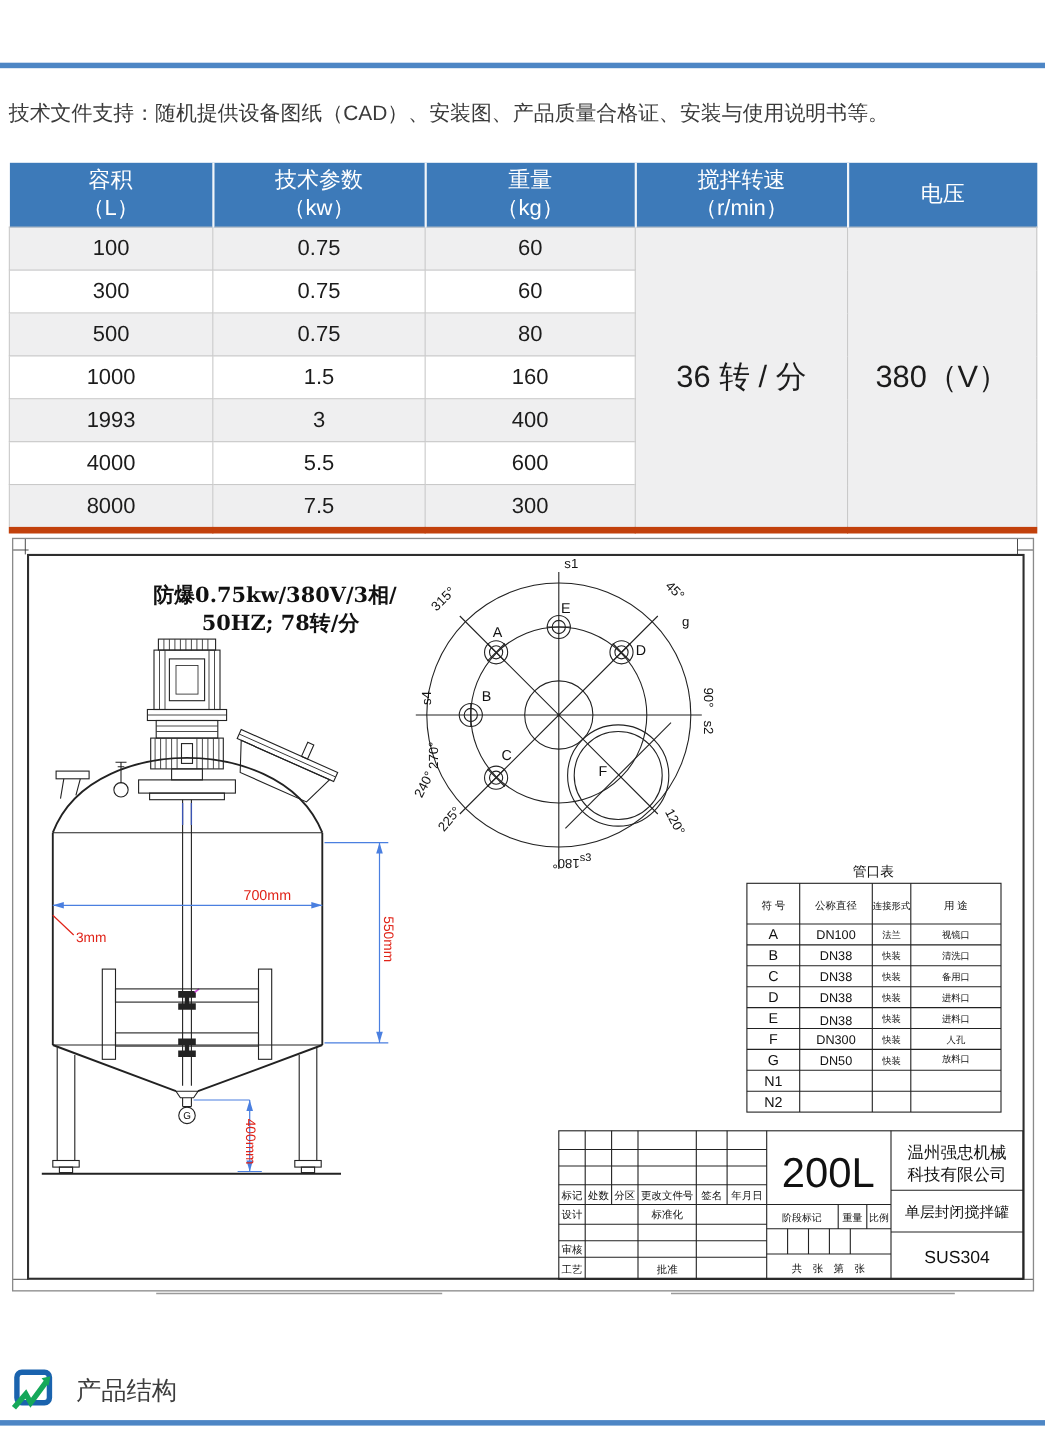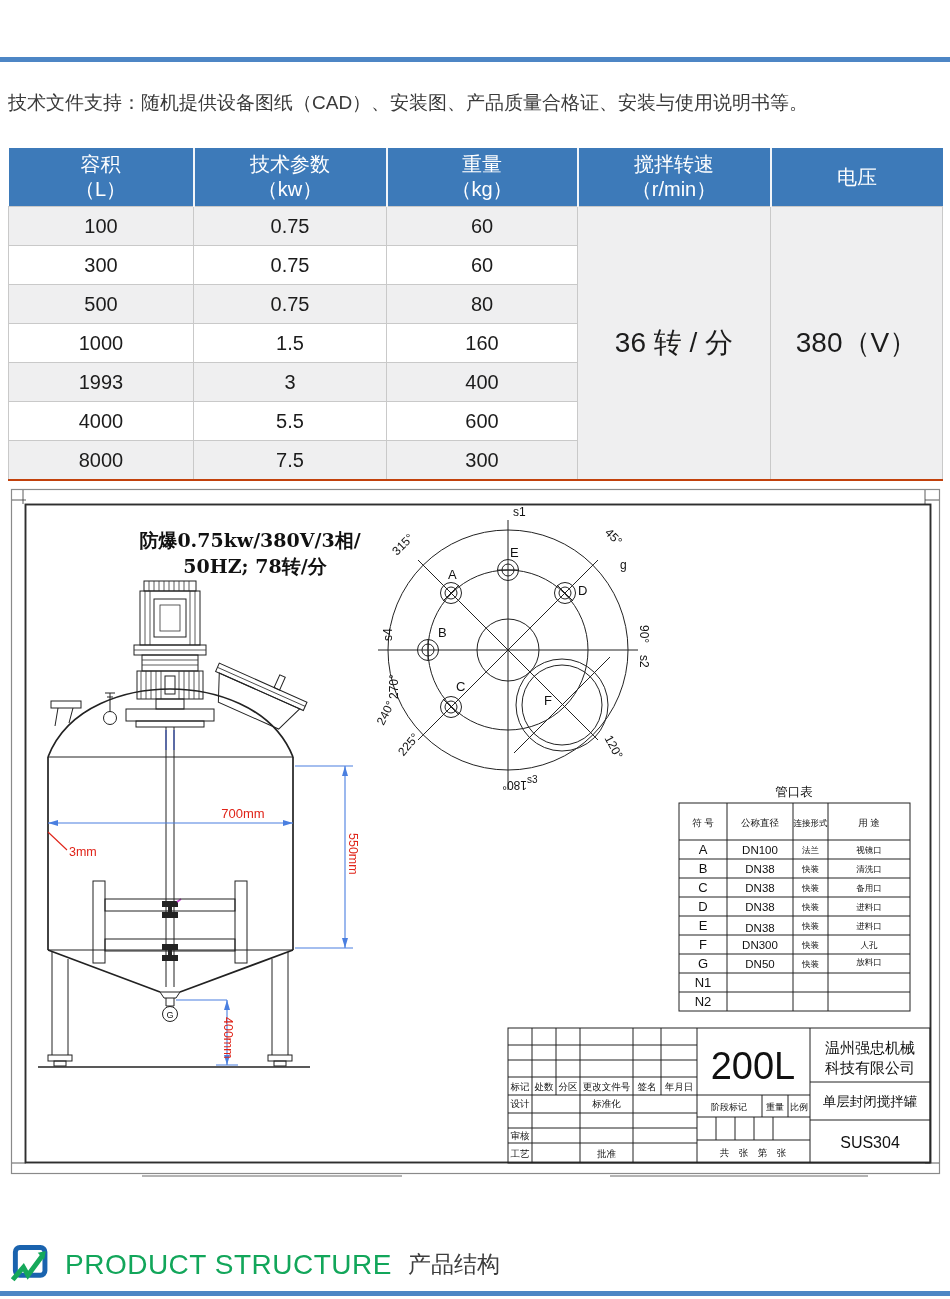--- a/index.html
+++ b/index.html
@@ -13,21 +13,21 @@
   .divider{position:absolute;left:0;width:950px;height:5px;background:#4d86c5;}
   .intro{position:absolute;left:8px;top:90px;width:934px;font-size:19px;color:#3a3a3a;}
   
   .spec{position:absolute;left:8px;top:148px;width:934px;border-collapse:collapse;table-layout:fixed;}
   .spec th{background:#3d7ab9;color:#fff;font-weight:normal;font-size:20px;height:58px;
            line-height:1.25;border-left:2px solid #f2f5f9;padding:0;}
   .spec th:first-child{border-left:none;}
   .spec td{border:1px solid #c9c9c9;text-align:center;font-size:20px;color:#1c1c1c;height:38px;padding:0;}
   .spec tr.alt td{background:#efeff0;}
   .spec td.mrg{background:#fff;font-size:28px;}
-  .spec tbody{border-bottom:2px solid #c2410c;}
+  .spec tbody{border-bottom:6px solid #c2410c;}
   
   .panel{position:absolute;left:10px;top:487px;width:931px;height:699px;}
   svg text{font-family:"Liberation Sans",sans-serif;fill:#111;}
   .blk{stroke:#222;stroke-width:1;fill:none;}
   .thk{stroke:#222;stroke-width:1.7;fill:none;}
   .thin{stroke:#333;stroke-width:.8;fill:none;}
   .dim{stroke:#4a7fe0;stroke-width:1.1;fill:none;}
   .dimf{fill:#4a7fe0;stroke:none;}
   .red{fill:#e02318;}
   .cadnote{font-family:"DejaVu Serif",serif;font-weight:bold;}
@@ -371,18 +371,17 @@
     </g>
   </svg>
   </div>
 
   <div class="sec-hdr" style="top:1243px;">
     <svg class="logo" viewBox="0 0 48 48">
       <rect x="6" y="5" width="33" height="31" rx="5" fill="none" stroke="#1a63ae" stroke-width="5.5"></rect>
       <path d="M3,41 L15,27 L20,36 L37,13" fill="none" stroke="#16a85a" stroke-width="5.5" stroke-linejoin="miter"></path>
       <path d="M31,11 L40,9 L38,19 Z" fill="#16a85a"></path>
     </svg>
-    <span class="en">PRODUCT STRUCTURE</span>
     <span class="zh">产品结构</span>
   </div>
   <div class="divider" style="top:1291px;"></div>
 
 </div>
 
 </body></html>

